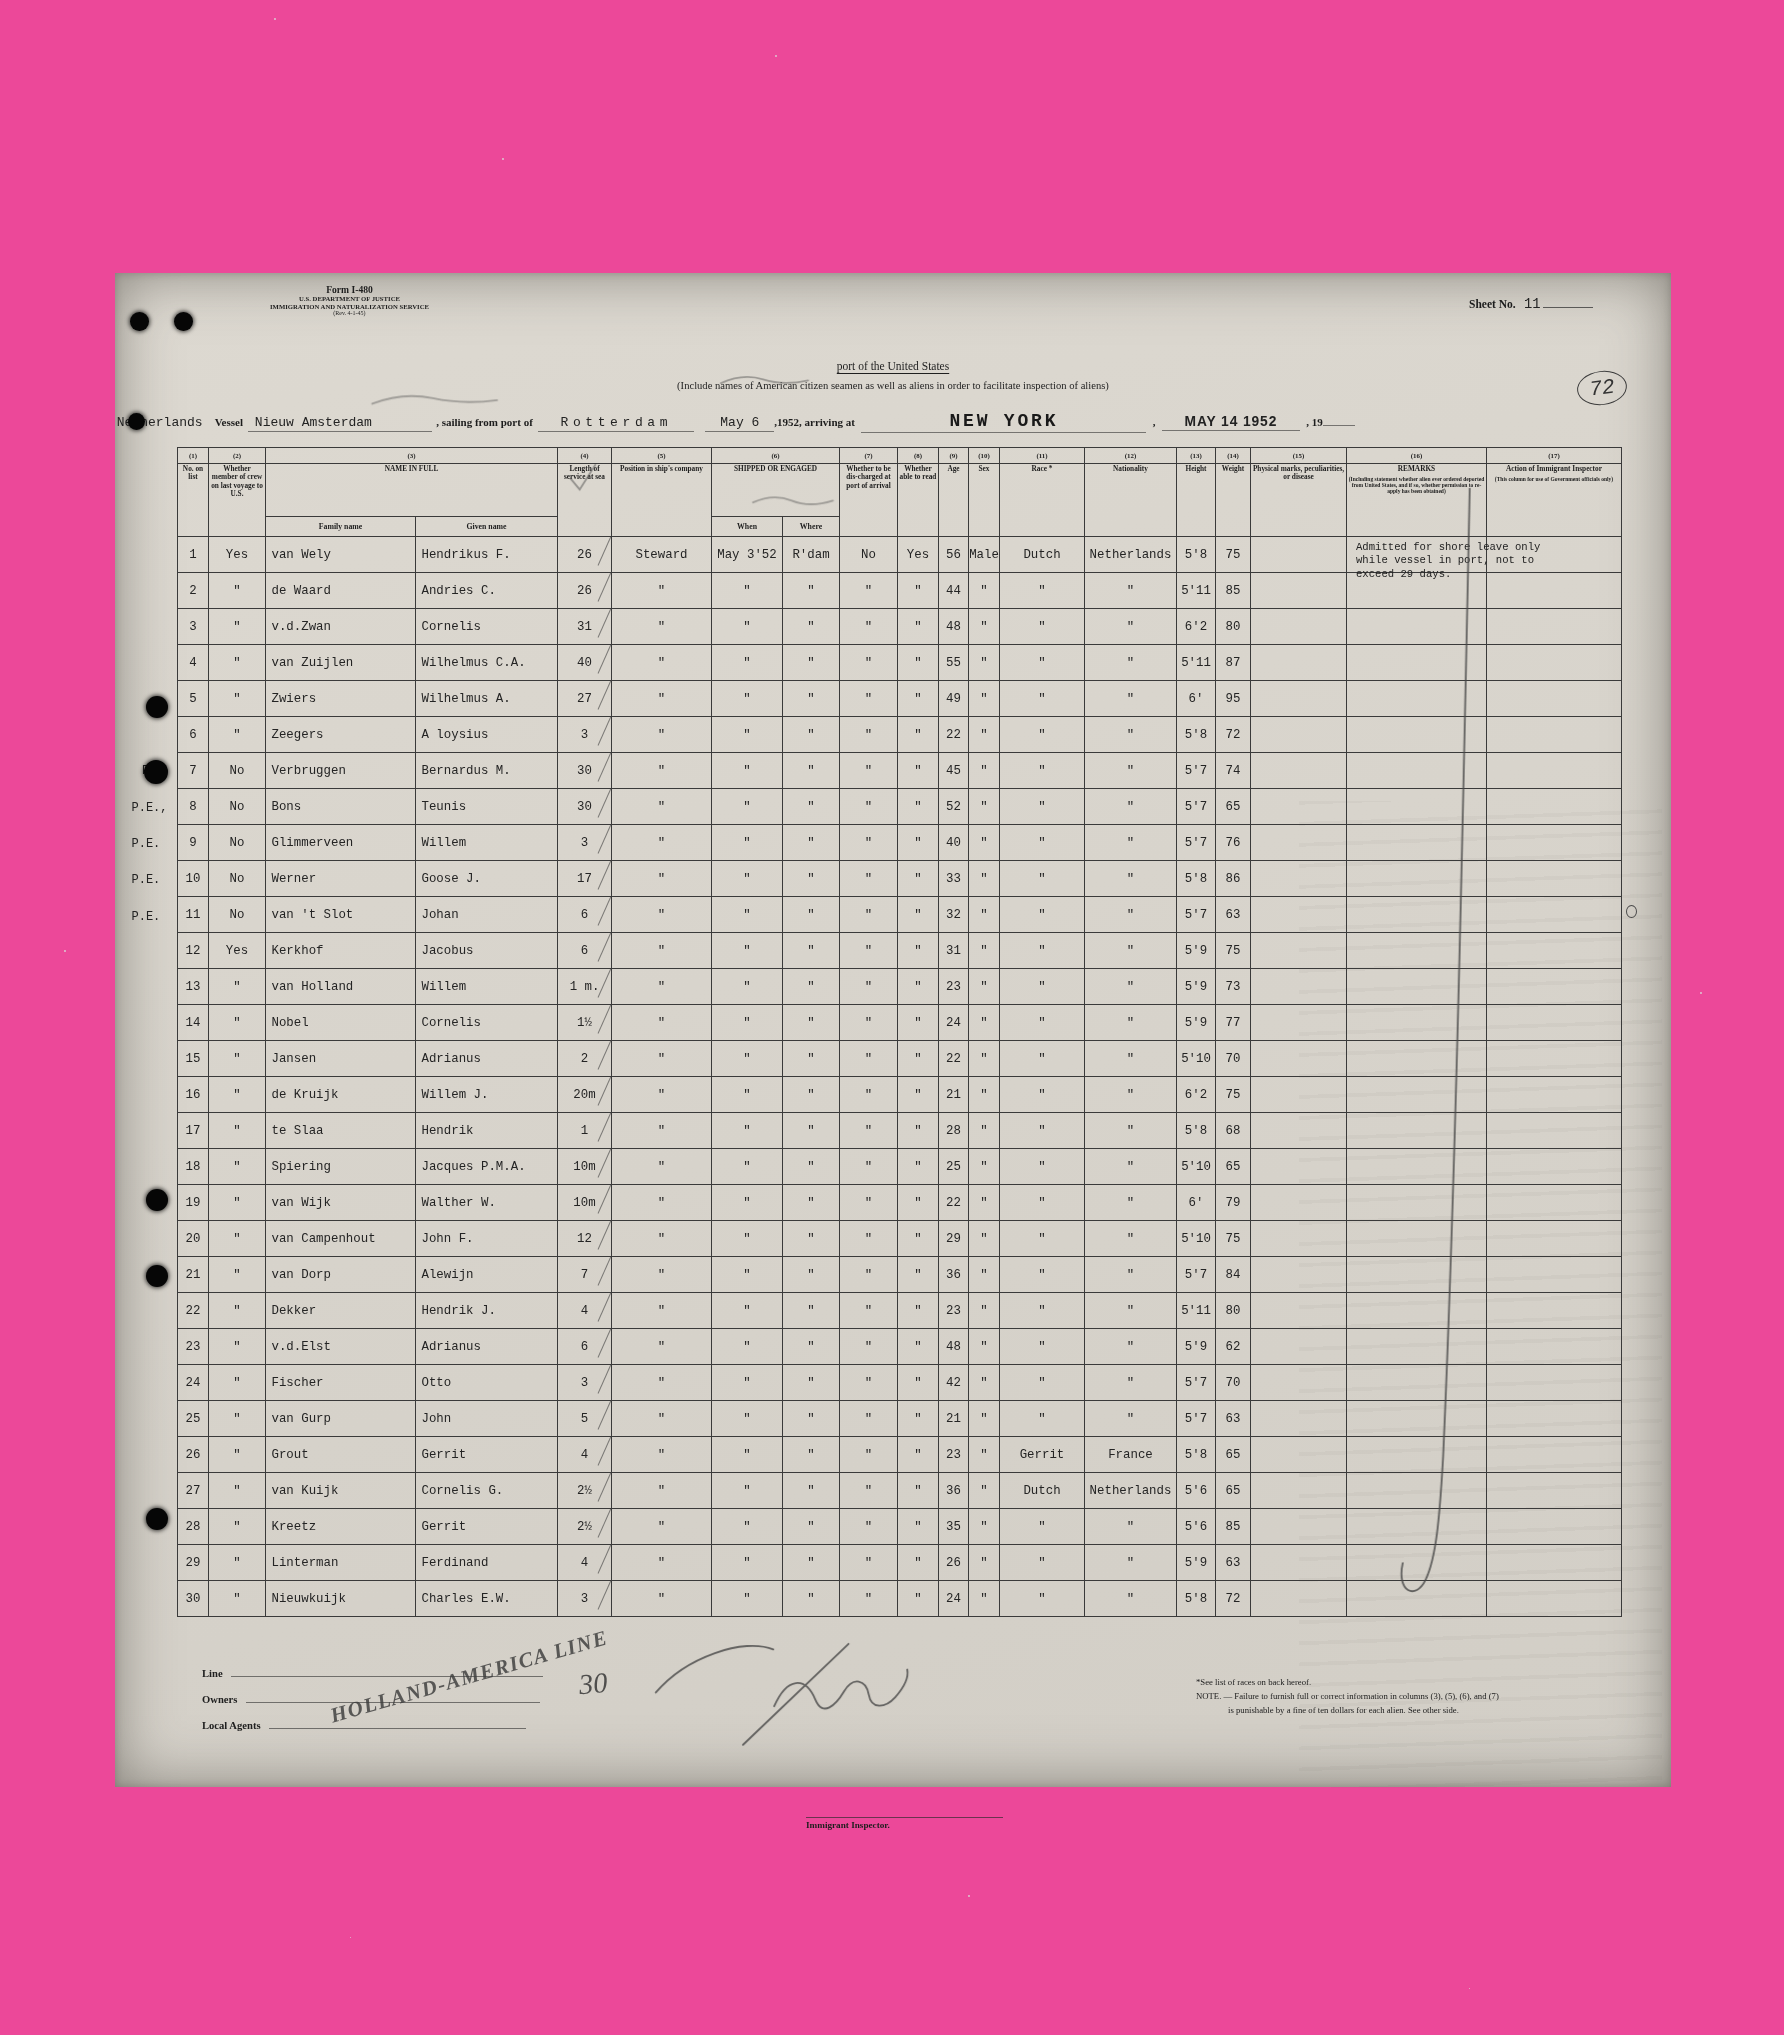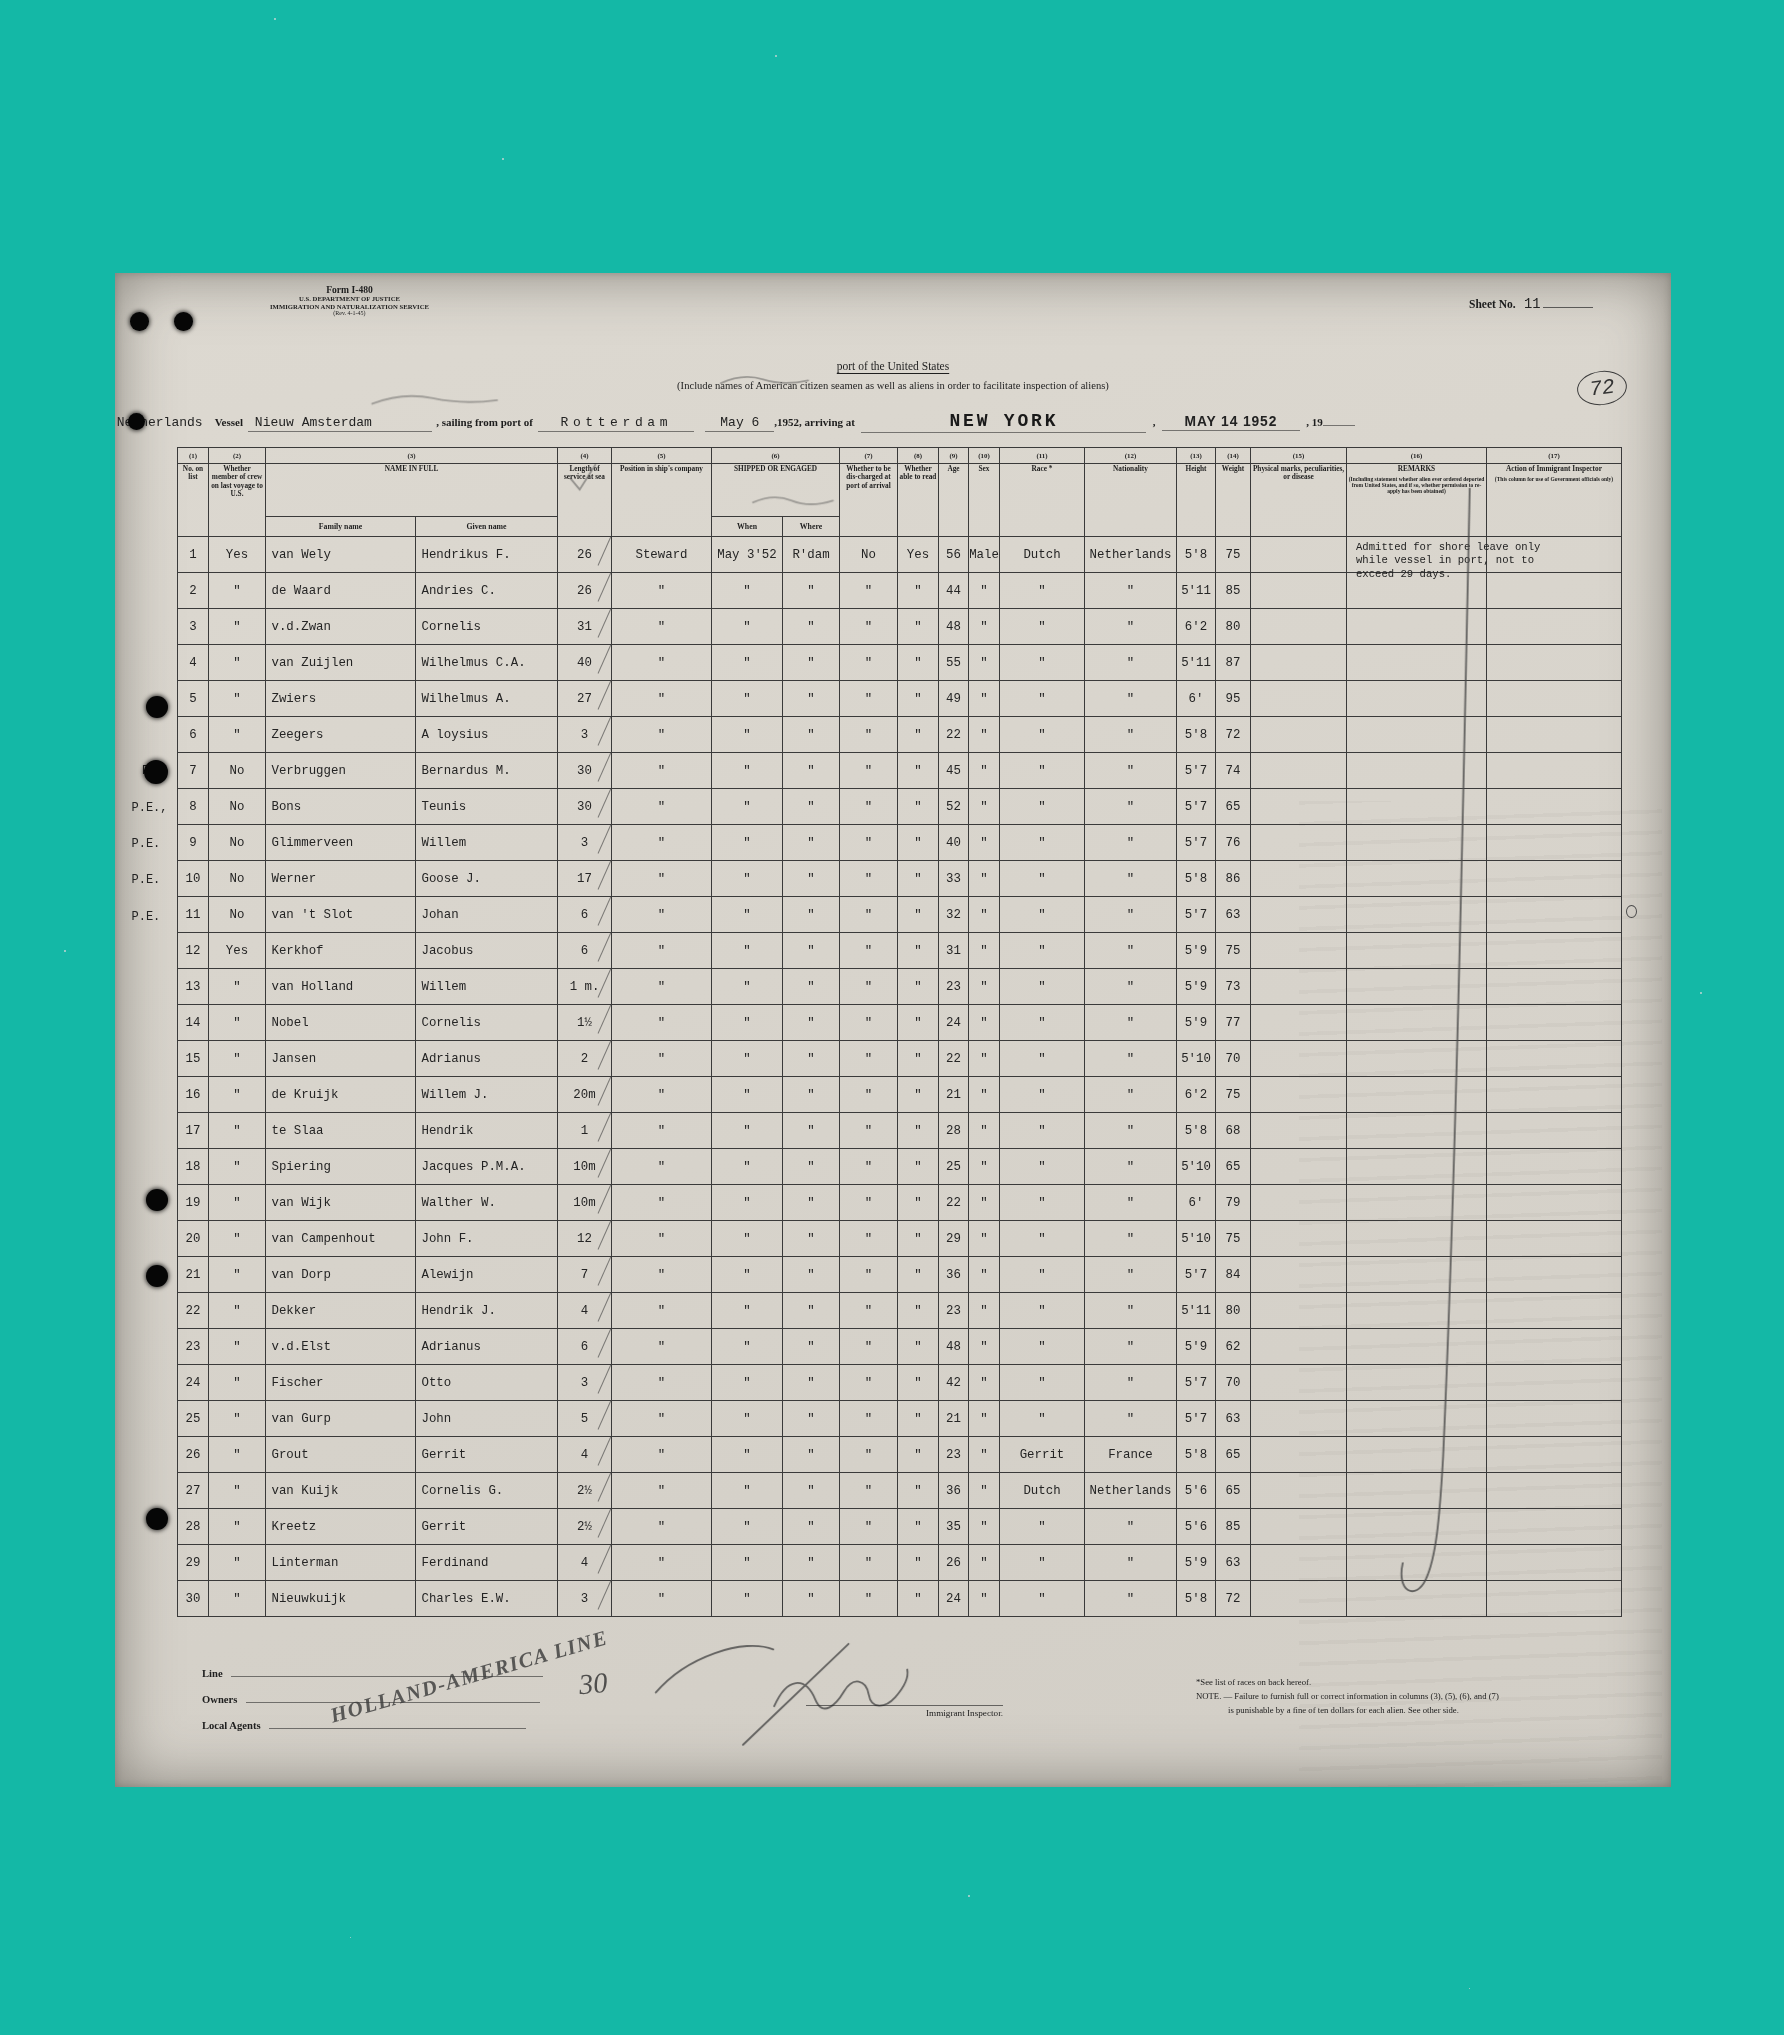--- a/index.html
+++ b/index.html
@@ -1,18 +1,18 @@
 <!DOCTYPE html>
 <html style="font-size:7.3px"><head>
 <meta charset="utf-8">
 <style>
   *{margin:0;padding:0;box-sizing:border-box}
   html,body{background:#000}
   body{width:1785px;height:2035px;overflow:hidden;font-family:"Liberation Serif",serif}
-  #canvas{position:relative;width:1785px;height:2035px;background:#14b8a6}
+  #canvas{position:relative;width:1785px;height:2035px;background:#ec4899}
   .speck{position:absolute;border-radius:50%;background:#d9d9d9;opacity:.85}
 
   #paper{position:absolute;left:115px;top:273px;width:1556px;height:1514px;
     background:linear-gradient(165deg,#ddd9d1 0%,#d8d4cc 45%,#d2cec6 100%);
     box-shadow:inset 0 0 60px rgba(70,66,58,.55), inset 0 0 8.3px rgba(80,76,68,.35)}
   .hole{position:absolute;border-radius:50%;background:#060606;box-shadow:0 0 4.1px 0.9px rgba(0,0,0,.75)}
   .bleed{position:absolute;left:1184px;top:528px;width:363px;height:987px;opacity:.55;
     background:repeating-linear-gradient(178deg, rgba(110,106,98,.10) 0 3.7px, rgba(110,106,98,0) 3.7px 21px);
     filter:blur(0.5px);pointer-events:none}
 
@@ -68,22 +68,22 @@
   .pe{position:absolute;font-family:"Liberation Mono",monospace;font-size:12px;color:#222}
   .remarks-note{position:absolute;left:1241px;top:268px;width:211px;font-size:10.6px;line-height:13.3px;white-space:pre-line;text-align:left}
 
   .pencil{position:absolute;left:0;top:0;pointer-events:none}
 
   .f-row{position:absolute;font-size:10.6px;font-weight:700;color:#202020;white-space:nowrap}
   .f-rule{display:inline-block;border-bottom:0.9px solid rgba(45,45,45,.6);margin-left:8.3px;vertical-align:baseline}
   .stamp-haline{position:absolute;left:216px;top:1431px;transform:rotate(-16deg);transform-origin:left center;
     font-style:italic;font-weight:700;font-size:21px;letter-spacing:1.4px;color:rgba(60,60,60,.82);white-space:nowrap}
   .hand-30{position:absolute;left:464px;top:1395px;font-style:italic;font-size:28.5px;color:rgba(55,55,55,.85);transform:rotate(-5deg)}
-  .inspector{position:absolute;left:691px;top:1432px;width:197px;border-top:0.9px solid rgba(40,40,40,.65);
-    text-align:right;font-size:9.2px;font-weight:400;padding-top:2.3px;color:#1e1e1e}
+  .inspector{position:absolute;left:691px;top:1544px;width:197px;border-top:0.9px solid rgba(40,40,40,.65);
+    text-align:left;font-size:9.2px;font-weight:700;padding-top:2.3px;color:#1e1e1e}
   .notes{position:absolute;left:1081px;top:1402px;font-size:8.7px;color:#202020;line-height:14.2px}
   .notes .n1{font-weight:400}
   .notes .n3{padding-left:32px}
 </style>
 </head>
 <body>
 
 <div id="canvas">
 
   <div class="speck" style="left:775px;top:55px;width:2.3px;height:2.3px"></div>

